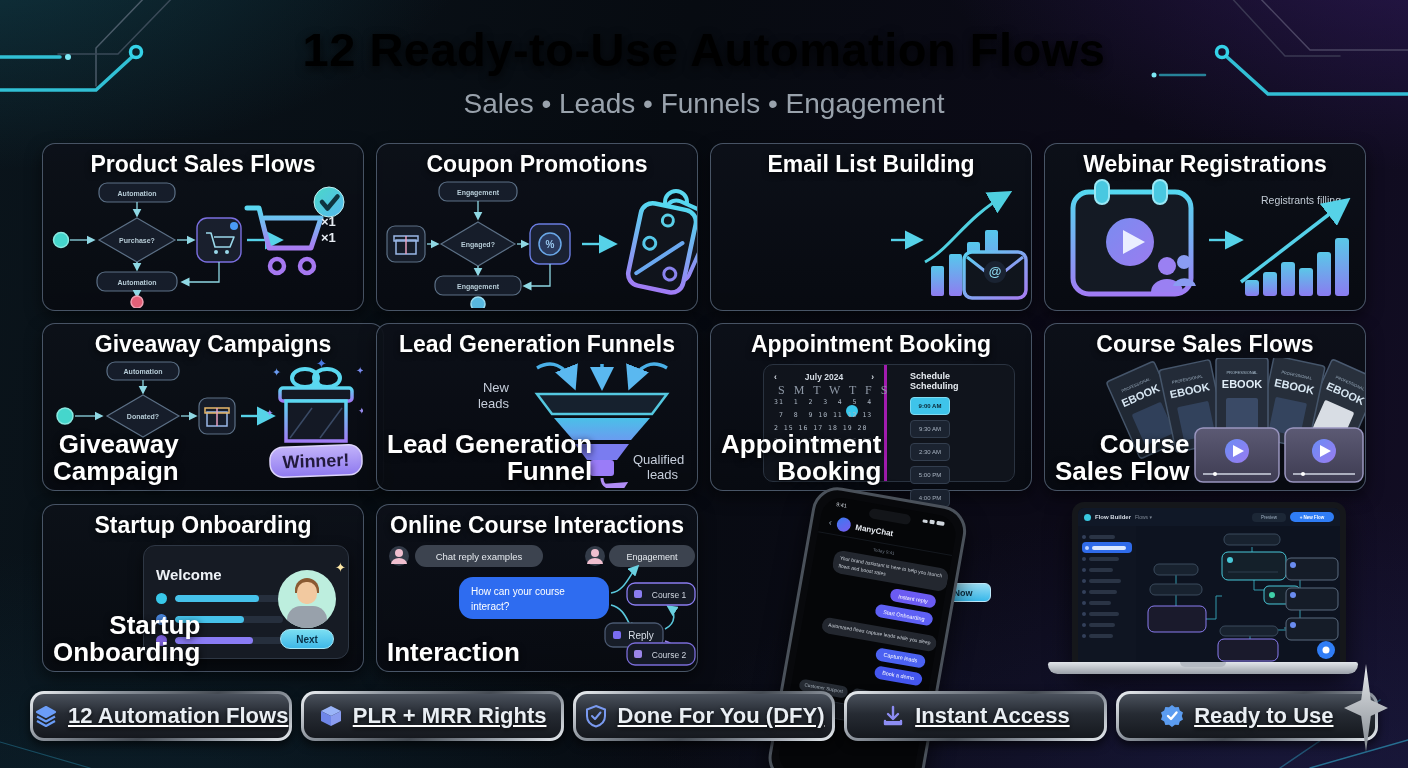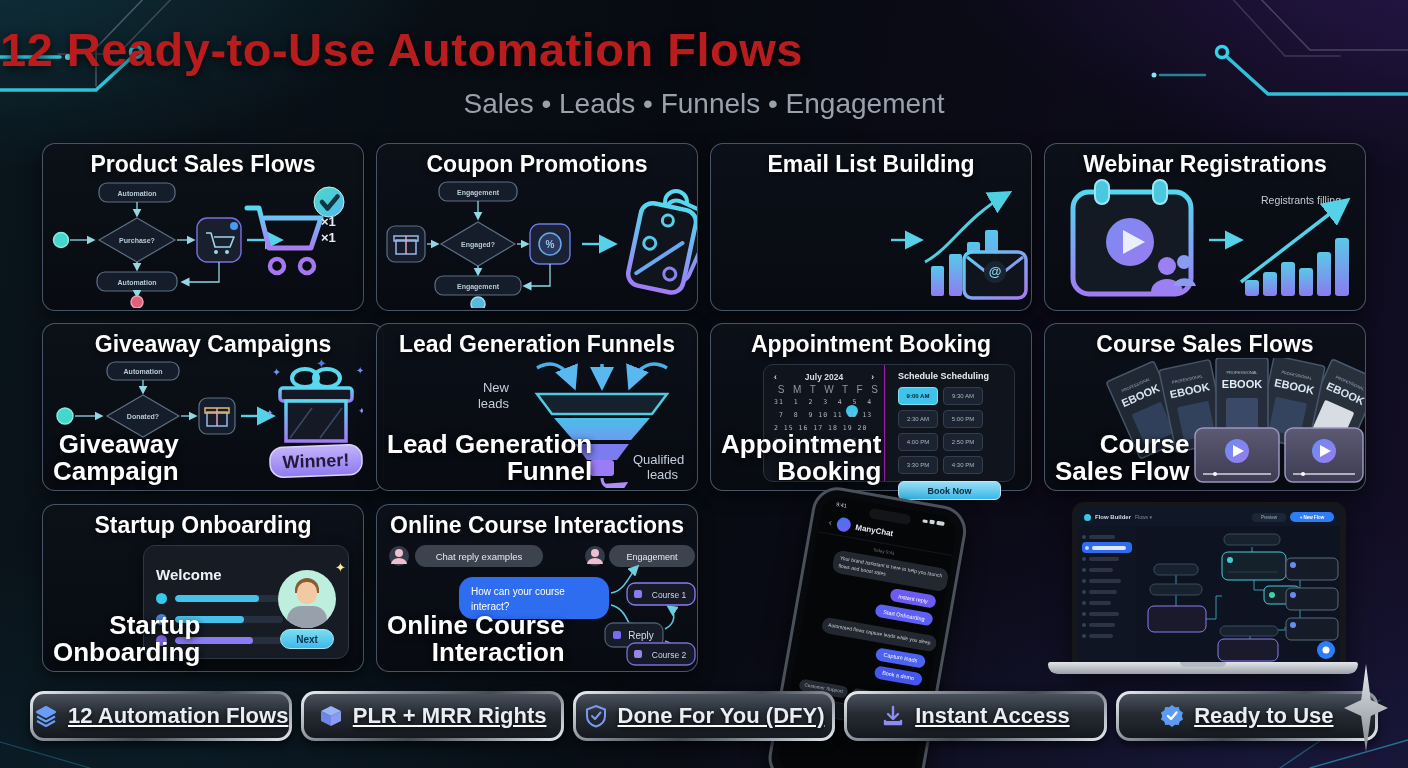--- a/index.html
+++ b/index.html
@@ -6,22 +6,22 @@
   body{width:1408px;height:768px;position:relative;overflow:hidden;
        font-family:"Liberation Sans",sans-serif;
        background:
          radial-gradient(900px 420px at -60px -80px, rgba(22,92,108,.50), rgba(0,0,0,0) 60%),
          radial-gradient(900px 420px at 1460px -80px, rgba(64,34,120,.55), rgba(0,0,0,0) 60%),
          radial-gradient(1000px 500px at 1300px 820px, rgba(40,48,110,.35), rgba(0,0,0,0) 65%),
          radial-gradient(900px 420px at 120px 820px, rgba(16,60,80,.30), rgba(0,0,0,0) 65%),
          linear-gradient(100deg,#0a141b 0%,#070b11 45%,#0c0a18 75%,#120d24 100%);
        color:#fff;}
   .decor{position:absolute;inset:0;z-index:1;pointer-events:none;}
-  .hdr-title{position:absolute;top:22px;left:0;width:100%;
-       font-size:47px;font-weight:800;letter-spacing:.5px;color:#b91c1c;z-index:4;
+  .hdr-title{position:absolute;top:22px;left:0;width:100%;text-align:center;
+       font-size:47px;font-weight:800;letter-spacing:.5px;color:#000000;z-index:4;
        text-shadow:0 3px 10px rgba(0,0,0,.7);}
   .hdr-sub{position:absolute;top:88px;left:0;width:100%;text-align:center;
        font-size:28px;font-weight:500;color:#99a2ac;z-index:4;}
   .card{position:absolute;width:320px;height:166px;border-radius:13px;z-index:5;
        background:linear-gradient(180deg,rgba(13,17,25,.93),rgba(8,11,17,.95));
        border:1.5px solid rgba(124,144,170,.55);
        box-shadow:0 6px 16px rgba(0,0,0,.5);}
   .ct{position:absolute;top:7px;left:0;width:100%;text-align:center;font-size:23px;
       font-weight:700;color:#fff;text-shadow:0 2px 6px rgba(0,0,0,.8);}
   .ill{position:absolute;left:0;top:34px;width:320px;height:130px;}
@@ -40,25 +40,25 @@
       color:#8f99a6;font-size:7px;padding:0 6px;margin-bottom:6px;box-sizing:border-box;font-family:"Liberation Sans",sans-serif;}
   .lead-btn{width:100%;height:19px;border:1px solid #9fe0f5;border-radius:5px;
       background:linear-gradient(180deg,#7fd4f2,#36a6e0);color:#0a2a3e;font-weight:700;font-size:9px;
       font-family:"Liberation Sans",sans-serif;}
   .lead-ft{font-size:6.5px;color:#5a82b8;text-align:center;margin-top:5px;text-decoration:underline;}
   
   .bk-panel{position:absolute;left:52px;top:40px;width:252px;height:118px;background:#10141c;
       border:1px solid #2a3340;border-radius:10px;display:flex;z-index:6;box-sizing:border-box;}
   .bk-cal{width:120px;padding:5px 0 0 10px;position:relative;box-sizing:border-box;}
   .bk-nav{display:flex;justify-content:space-between;padding-right:10px;font-size:8.5px;font-weight:700;color:#d6dde5;height:14px;align-items:center;}
-  .bk-wd{font-family:Liberation Sans, sans-serif;font-size:10px;letter-spacing:1px;white-space:pre;color:#8d97a5;line-height:12px;position:relative;z-index:2;}
+  .bk-wd{font-family:Liberation Serif, serif;font-size:12px;letter-spacing:1px;white-space:pre;color:#8d97a5;line-height:12px;position:relative;z-index:2;}
   .bk-wk{font-family:"DejaVu Sans Mono",monospace;font-size:6.5px;letter-spacing:1px;white-space:pre;color:#aeb9c6;line-height:13px;position:relative;z-index:2;}
   .bk-wk.faded{opacity:.35;}
   .bk-sel{position:absolute;left:82px;top:40px;width:12px;height:12px;border-radius:50%;background:#3ac8ec;z-index:1;}
-  .bk-right{flex:1;padding:6px 13px;border-left:1px solid #a21caf;}
+  .bk-right{flex:1;padding:6px 23px;border-left:3px solid #a21caf;}
   .bk-h{font-size:9px;font-weight:700;color:#e6ebf1;margin-bottom:6px;}
   .bk-slots{display:flex;flex-wrap:wrap;gap:5px;}
   .bk-slot{width:38px;height:16px;border-radius:4px;background:#1b2330;border:1px solid #333e4e;color:#a9b4c2;
       font-size:6px;display:flex;align-items:center;justify-content:center;}
   .bk-slot.sel{background:#3ec4ea;color:#0a2430;border-color:#7fdcf2;font-weight:700;}
   .bk-book{margin-top:7px;height:17px;border-radius:6px;background:linear-gradient(180deg,#9adef5,#38b8ea);
       border:1px solid #bfeafc;color:#0a2a3c;font-weight:700;font-size:9px;display:flex;align-items:center;justify-content:center;}
   
   .wel-panel{position:absolute;left:100px;top:40px;width:206px;height:114px;background:#161b24;border:1px solid #2e3744;
       border-radius:12px;box-shadow:0 6px 14px rgba(0,0,0,.5);padding:20px 12px;box-sizing:border-box;z-index:6;}
@@ -632,21 +632,20 @@
       <rect x="257" y="51" width="8" height="8" rx="2" fill="#8a7cf0"></rect>
       <text x="292" y="59" text-anchor="middle" font-size="8.5" fill="#d0d6e0">Course 1</text>
     </g>
     <g>
       <rect x="250" y="104" width="68" height="22" rx="8" fill="#151a26" stroke="#7a6cd8" stroke-width="1.3"></rect>
       <rect x="257" y="111" width="8" height="8" rx="2" fill="#9a84e8"></rect>
       <text x="292" y="119" text-anchor="middle" font-size="8.5" fill="#d0d6e0">Course 2</text>
     </g>
   </svg>
   <div class="cap">
-    <div>Online Course</div>
       <div>Interaction</div>
   </div>
 </div>
 
 <div class="phone">
   <div class="ph-frame">
     <div class="ph-screen">
       <div class="ph-status">
         <span>9:41</span>
         <span class="ph-sig">

